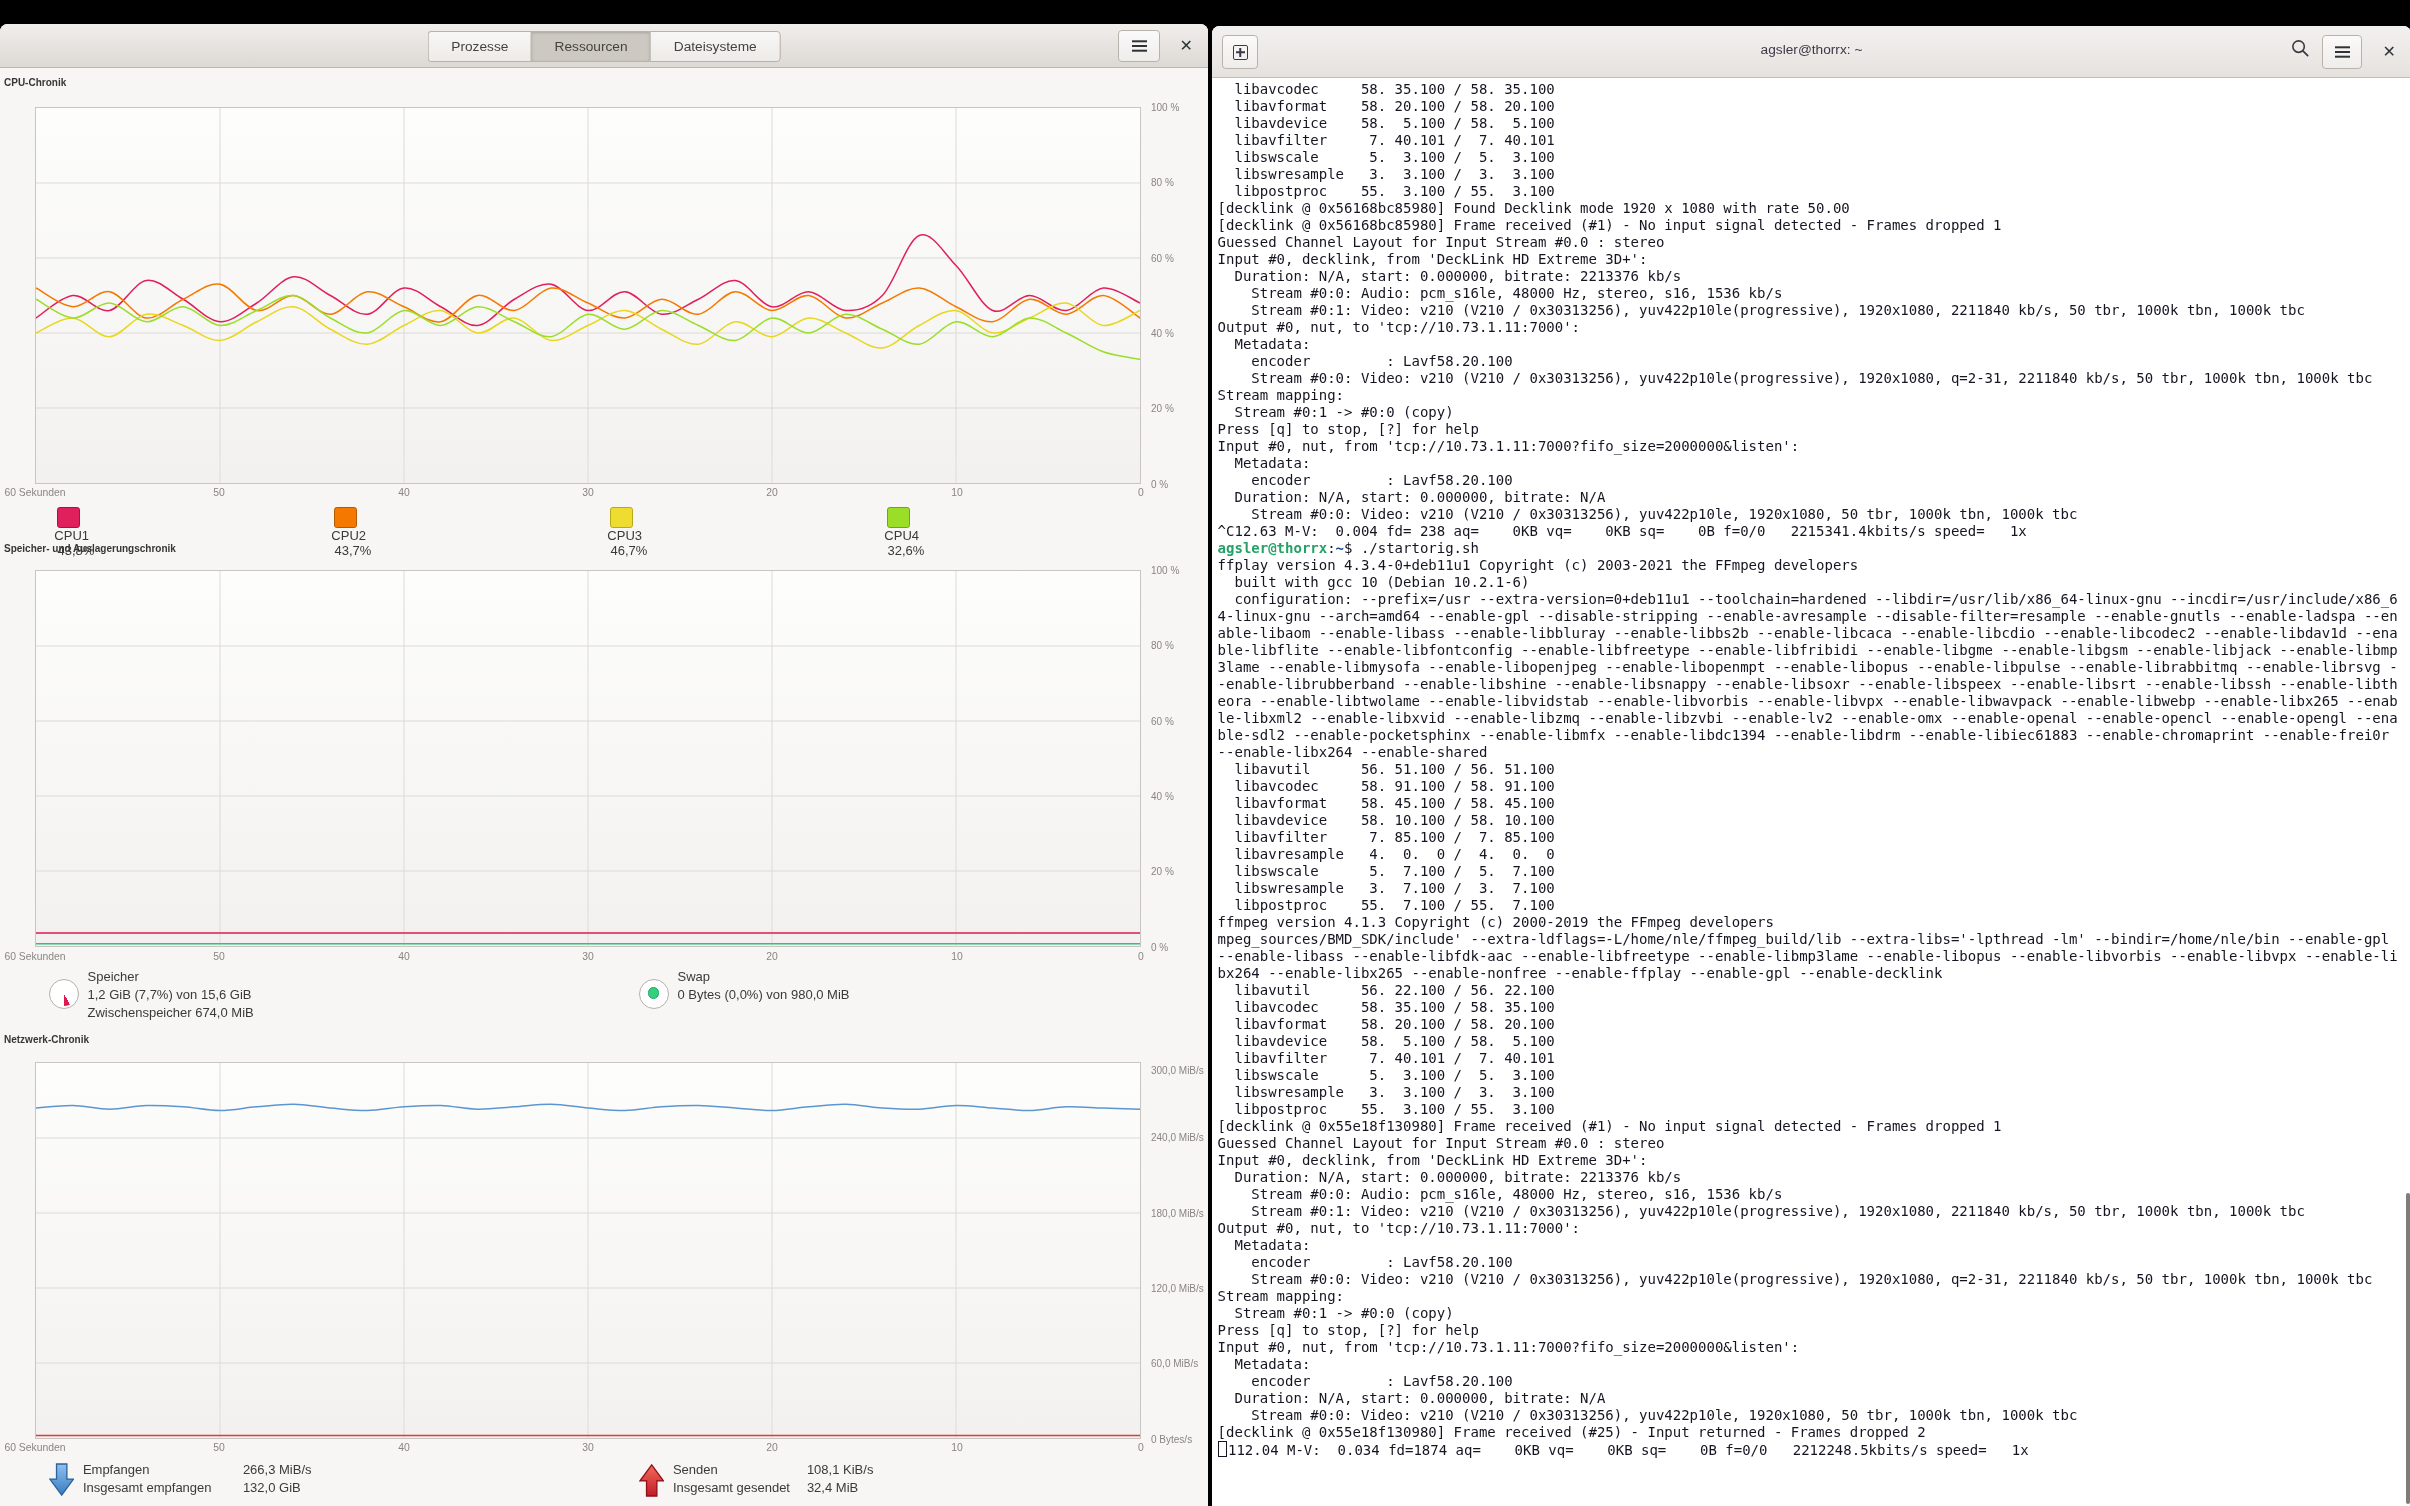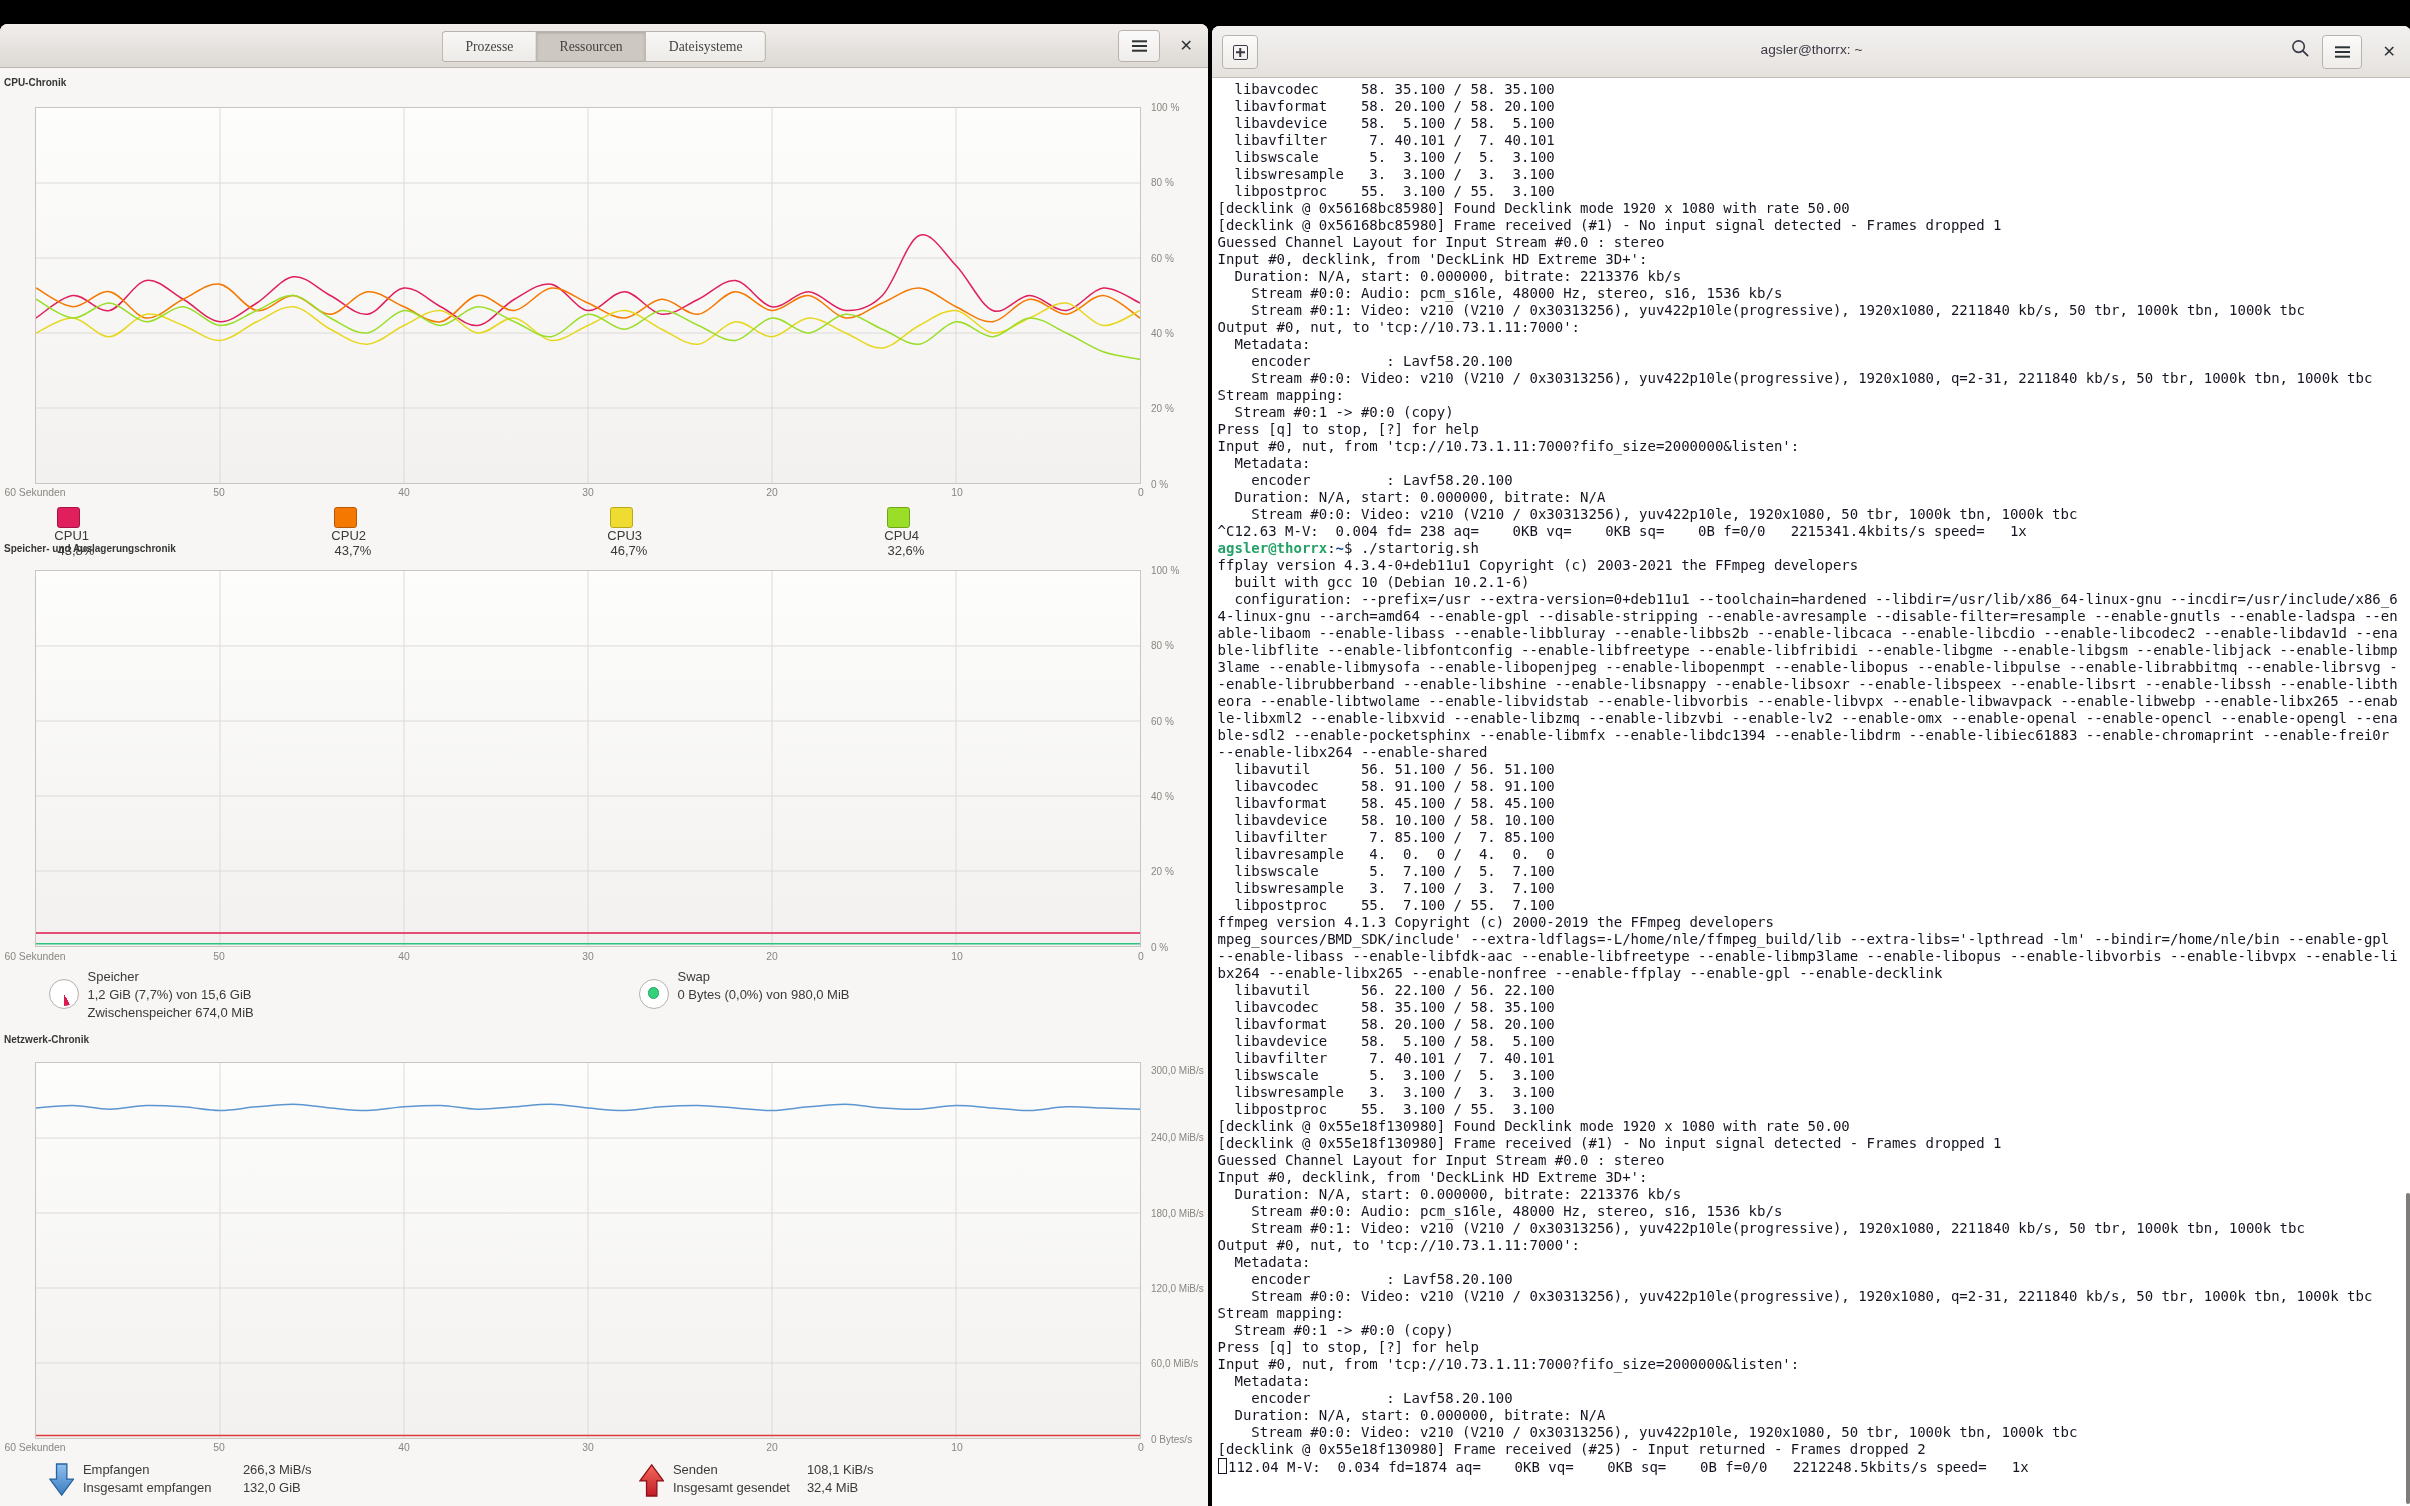--- a/index.html
+++ b/index.html
@@ -2,21 +2,21 @@
 <html style="font-size:15px"><head>
 <meta charset="utf-8">
 <style>
   html,body{margin:0;padding:0;background:#000;width:2411px;height:1507px;overflow:hidden;
             font-family:"Liberation Sans","DejaVu Sans",sans-serif;}
   .window{position:absolute;background:#f7f6f5;border-radius:7.5px 7.5px 0 0;overflow:hidden;}
   
   #sysmon{left:0;top:23.5px;width:1208px;height:1483px;}
   .headerbar{position:absolute;left:0;top:0;right:0;height:43px;
              background:linear-gradient(#f1eeec,#dcd8d3);border-bottom:0.9px solid #bcb6af;}
-  .tabs{position:absolute;left:50%;top:7.5px;transform:translateX(-50%);display:flex;font-family:Liberation Serif, serif;}
+  .tabs{position:absolute;left:50%;top:7.5px;transform:translateX(-50%);display:flex;}
   .tab{height:29px;padding:0 22.6px;font-size:13.7px;color:#454241;background:linear-gradient(#f8f7f5,#edebe8);
        border:0.9px solid #b9b2aa;border-right-width:0;display:flex;align-items:center;}
   .tab:first-child{border-radius:3.8px 0 0 3.8px;}
   .tab:last-child{border-radius:0 3.8px 3.8px 0;border-right-width:0.9px;}
   .tab.active{background:#cdc8c2;box-shadow:inset 0 0.9px 2.8px rgba(0,0,0,.18);}
   .hdr-btn{position:absolute;top:6.6px;width:40px;height:30px;border:0.9px solid #b9b2aa;border-radius:3.8px;
            background:linear-gradient(#fbfafa,#efedea);display:flex;align-items:center;justify-content:center;}
   .menu-bars{width:15px;height:1.9px;background:#2e3436;box-shadow:0 -4.7px 0 #2e3436,0 4.7px 0 #2e3436;}
   .close-x{position:absolute;top:11.3px;font-size:16px;color:#2e3436;line-height:21px;}
   .section-title{position:absolute;left:4px;font-size:10px;font-weight:bold;color:#363636;}
@@ -341,21 +341,20 @@
       <div class="t-line">--enable-libass --enable-libfdk-aac --enable-libfreetype --enable-libmp3lame --enable-libopus --enable-libvorbis --enable-libvpx --enable-li</div>
       <div class="t-line">bx264 --enable-libx265 --enable-nonfree --enable-ffplay --enable-gpl --enable-decklink</div>
       <div class="t-line">  libavutil      56. 22.100 / 56. 22.100</div>
       <div class="t-line">  libavcodec     58. 35.100 / 58. 35.100</div>
       <div class="t-line">  libavformat    58. 20.100 / 58. 20.100</div>
       <div class="t-line">  libavdevice    58.  5.100 / 58.  5.100</div>
       <div class="t-line">  libavfilter     7. 40.101 /  7. 40.101</div>
       <div class="t-line">  libswscale      5.  3.100 /  5.  3.100</div>
       <div class="t-line">  libswresample   3.  3.100 /  3.  3.100</div>
       <div class="t-line">  libpostproc    55.  3.100 / 55.  3.100</div>
-      <div class="t-line">[decklink @ 0x55e18f130980] Found Decklink mode 1920 x 1080 with rate 50.00</div>
       <div class="t-line">[decklink @ 0x55e18f130980] Frame received (#1) - No input signal detected - Frames dropped 1</div>
       <div class="t-line">Guessed Channel Layout for Input Stream #0.0 : stereo</div>
       <div class="t-line">Input #0, decklink, from 'DeckLink HD Extreme 3D+':</div>
       <div class="t-line">  Duration: N/A, start: 0.000000, bitrate: 2213376 kb/s</div>
       <div class="t-line">    Stream #0:0: Audio: pcm_s16le, 48000 Hz, stereo, s16, 1536 kb/s</div>
       <div class="t-line">    Stream #0:1: Video: v210 (V210 / 0x30313256), yuv422p10le(progressive), 1920x1080, 2211840 kb/s, 50 tbr, 1000k tbn, 1000k tbc</div>
       <div class="t-line">Output #0, nut, to 'tcp://10.73.1.11:7000':</div>
       <div class="t-line">  Metadata:</div>
       <div class="t-line">    encoder         : Lavf58.20.100</div>
       <div class="t-line">    Stream #0:0: Video: v210 (V210 / 0x30313256), yuv422p10le(progressive), 1920x1080, q=2-31, 2211840 kb/s, 50 tbr, 1000k tbn, 1000k tbc</div>

